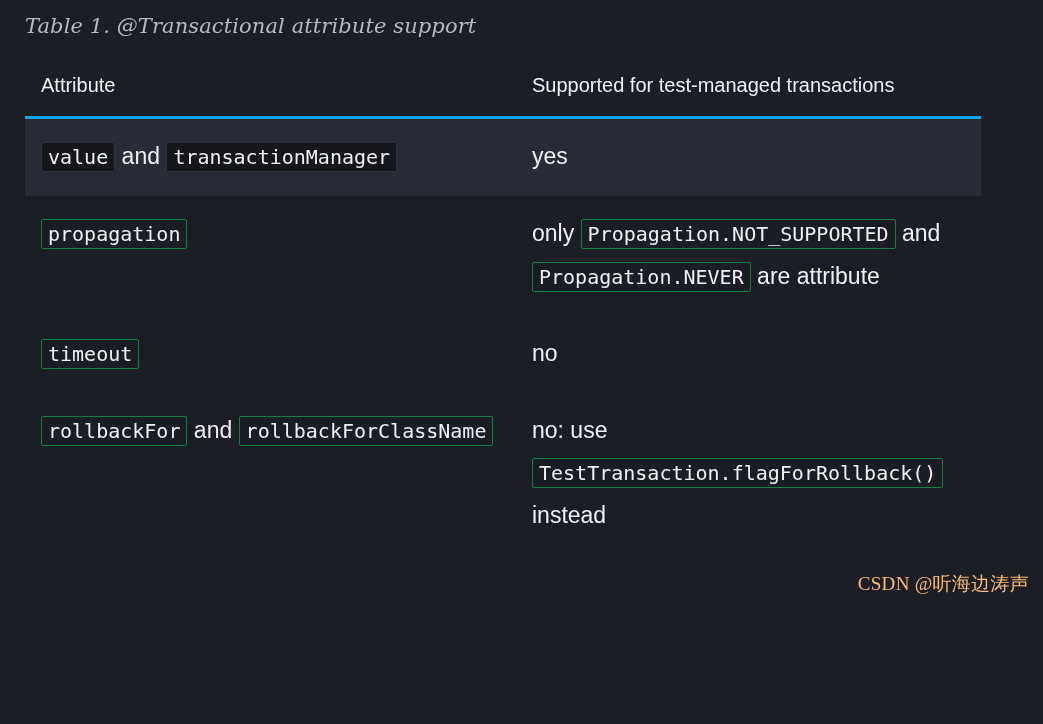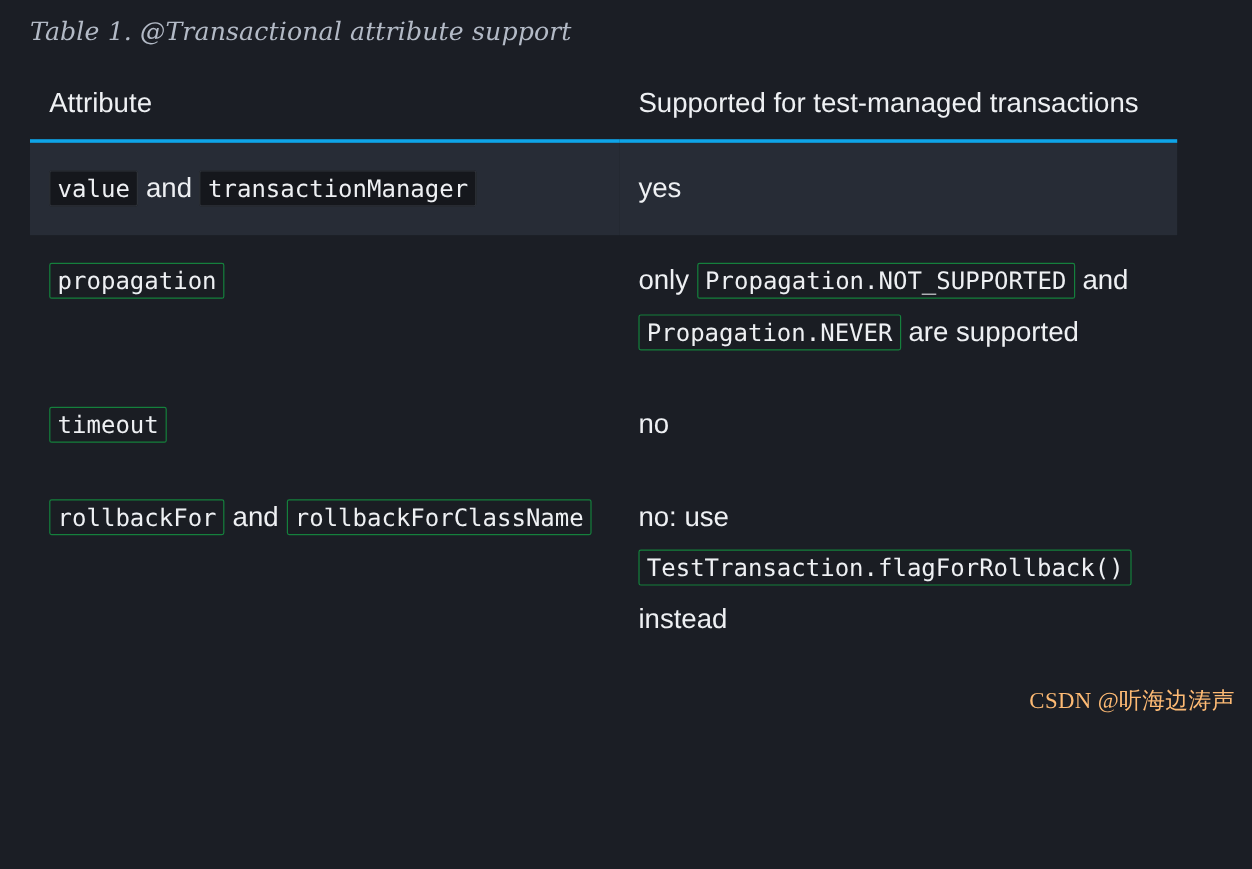--- a/index.html
+++ b/index.html
@@ -39,21 +39,21 @@
     width: 956px;
     border-collapse: collapse;
     table-layout: fixed;
   }
   table.doc-table col.c1 { width: 491px; }
   table.doc-table col.c2 { width: 465px; }
 
   thead th {
     text-align: left;
     font-weight: normal;
-    font-size: 23px;
+    font-size: 20px;
     line-height: 41px;
     color: #eef0f3;
     padding: 8px 16px 10px 16px;
     vertical-align: top;
     background: transparent;
   }
   tbody td {
     font-size: 23px;
     line-height: 42px;
     color: #eef0f3;
@@ -114,21 +114,21 @@
         <th>Supported for test-managed transactions</th>
       </tr>
     </thead>
     <tbody id="tbody">
         <tr class="striped">
           <td><code class="code">value</code><span> and </span><code class="code">transactionManager</code></td>
           <td><span>yes</span></td>
         </tr>
         <tr class="plain">
           <td><code class="code">propagation</code></td>
-          <td><span>only </span><code class="code">Propagation.NOT_SUPPORTED</code><span> and </span><code class="code">Propagation.NEVER</code><span> are supported</span></td>
+          <td><span>only </span><code class="code">Propagation.NOT_SUPPORTED</code><span> and </span><code class="code">Propagation.NEVER</code><span> are attribute</span></td>
         </tr>
         <tr class="plain">
           <td><code class="code">timeout</code></td>
           <td><span>no</span></td>
         </tr>
         <tr class="plain">
           <td><code class="code">rollbackFor</code><span> and </span><code class="code">rollbackForClassName</code></td>
           <td><span>no: use </span><code class="code">TestTransaction.flagForRollback()</code><span> instead</span></td>
         </tr>
       </tbody>

